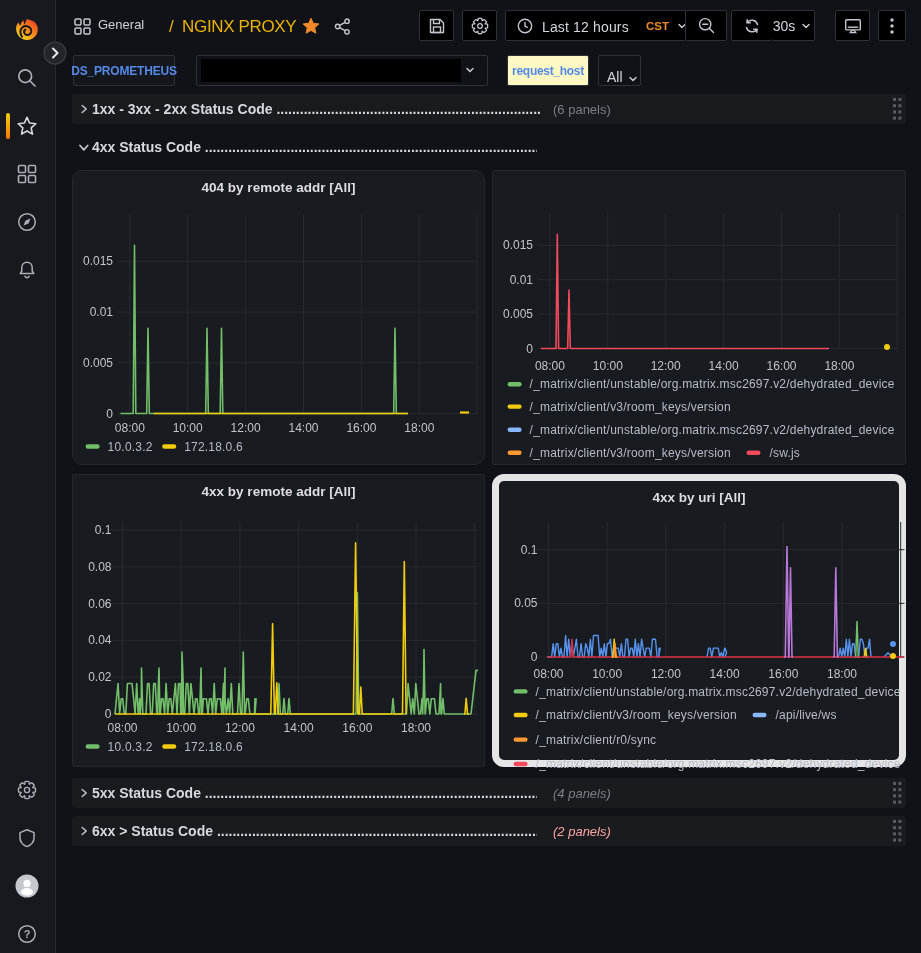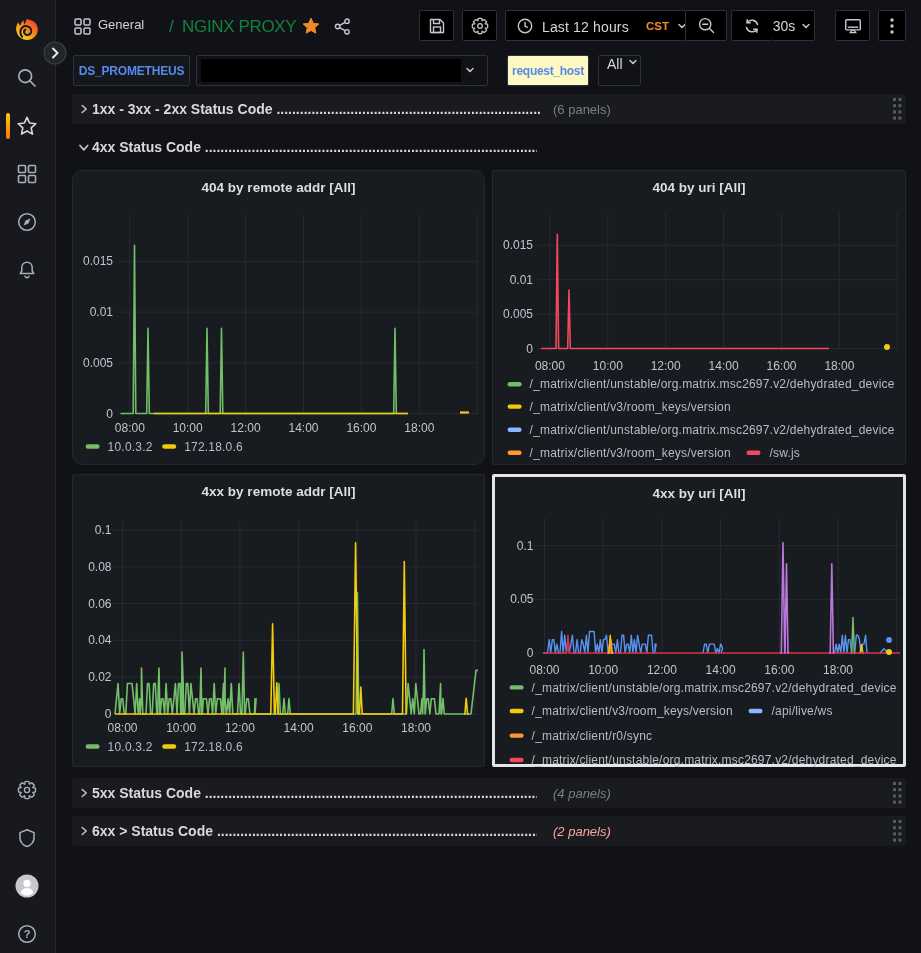--- a/index.html
+++ b/index.html
@@ -67,21 +67,21 @@
 </svg>
 <svg class="abs" style="left:74px;top:18px" width="17" height="17" viewBox="0 0 17 17">
 <g fill="none" stroke="#c5c6ce" stroke-width="1.5">
 <rect x="1" y="1" width="6" height="6" rx="1.2"></rect>
       <rect x="10" y="1" width="6" height="6" rx="1.2"></rect>
 <rect x="1" y="10" width="6" height="6" rx="1.2"></rect>
       <rect x="10" y="10" width="6" height="6" rx="1.2"></rect>
 </g>
   </svg>
 <div class="abs" style="left:98px;top:17px;font-size:13px;color:#d2d3da;letter-spacing:0px">General</div>
-<div class="abs" style="left:169px;top:17px;font-size:17px;color:#15803d;letter-spacing:-0.35px">/&nbsp; NGINX PROXY</div>
+<div class="abs" style="left:169px;top:17px;font-size:17px;color:#eab308;letter-spacing:-0.35px">/&nbsp; NGINX PROXY</div>
 <svg class="abs" style="left:302px;top:17px" width="18" height="18" viewBox="0 0 18 18">
 <path d="M9.00 1.20 L11.29 6.34 L16.89 6.94 L12.71 10.71 L13.88 16.21 L9.00 13.40 L4.12 16.21 L5.29 10.71 L1.11 6.94 L6.71 6.34 Z" fill="#f08a29" stroke="#f08a29" stroke-width="1" stroke-linejoin="round"></path>
 </svg>
 <svg class="abs" style="left:334px;top:18px" width="17" height="17" viewBox="0 0 17 17">
 <g stroke="#c5c6ce" stroke-width="1.4" fill="none">
 <circle cx="13" cy="3.2" r="2.2"></circle>
       <circle cx="3.6" cy="8.5" r="2.2"></circle>
       <circle cx="13" cy="13.8" r="2.2"></circle>
 <path d="M5.6 7.4 L11 4.3 M5.6 9.6 L11 12.7"></path>
 </g>
@@ -148,32 +148,32 @@
   </div>
 <div class="btn" style="left:878px;top:10px;width:28px;height:31px">
 <svg width="4" height="16" viewBox="0 0 4 16">
       <g fill="#c5c6ce">
 <circle cx="2" cy="2" r="1.7"></circle>
         <circle cx="2" cy="8" r="1.7"></circle>
         <circle cx="2" cy="14" r="1.7"></circle>
 </g>
     </svg>
   </div>
-<div class="abs" style="left:73px;top:55px;width:117px;height:31px;background:#15171c;border:1px solid #2e3136;border-radius:2px;box-sizing:border-box;display:flex;align-items:center;justify-content:center">
+<div class="abs" style="left:73px;top:55px;width:102px;height:31px;background:#15171c;border:1px solid #2e3136;border-radius:2px;box-sizing:border-box;display:flex;align-items:center;justify-content:center">
 <span style="font-size:12px;font-weight:bold;color:#548ae8;letter-spacing:-0.2px">DS_PROMETHEUS</span>
   </div>
 <div class="abs" style="left:196px;top:55px;width:292px;height:31px;background:#111217;border:1px solid #2e3136;border-radius:2px;box-sizing:border-box"></div>
 <div class="abs" style="left:201px;top:59px;width:260px;height:23px;background:#000"></div>
 <svg class="abs" style="left:464px;top:64px" width="12" height="12" viewBox="0 0 12 12">
     <path d="M3 4.5 L6 7.5 L9 4.5" fill="none" stroke="#c5c6ce" stroke-width="1.5" stroke-linecap="round" stroke-linejoin="round"></path>
   </svg>
 <div class="abs" style="left:507px;top:55px;width:82px;height:31px;background:#fef9c3;border:1px solid #2e3136;border-radius:2px;box-sizing:border-box;display:flex;align-items:center;justify-content:center">
 <span style="font-size:12px;font-weight:bold;color:#548ae8;letter-spacing:-0.3px">request_host</span>
   </div>
-<div class="abs" style="left:598px;top:55px;width:43px;height:31px;background:#111217;border:1px solid #2e3136;border-radius:2px;box-sizing:border-box;display:flex;align-items:flex-start">
+<div class="abs" style="left:598px;top:55px;width:43px;height:31px;background:#111217;border:1px solid #2e3136;border-radius:2px;box-sizing:border-box;display:flex;align-items:flex-end">
 <span style="font-size:14px;color:#d5d6dc;margin-left:8px">All</span>
 <svg style="margin-left:4px" width="12" height="12" viewBox="0 0 12 12">
       <path d="M3 4.5 L6 7.5 L9 4.5" fill="none" stroke="#c5c6ce" stroke-width="1.5" stroke-linecap="round" stroke-linejoin="round"></path>
     </svg>
 </div>
 <div class="abs" style="left:72px;top:94px;width:834px;height:30px;background:#191b1f;border-radius:2px"></div>
 <svg class="abs" style="left:79px;top:104px" width="10" height="10" viewBox="0 0 10 10">
     <path d="M3.2 1.5 L7.2 5 L3.2 8.5" fill="none" stroke="#c0c1c9" stroke-width="1.6" stroke-linecap="round" stroke-linejoin="round"></path>
   </svg>
 <div class="abs" style="left:92px;top:101px;width:448px;overflow:hidden;white-space:nowrap;font-size:14px;font-weight:bold;color:#d8d9df">1xx - 3xx - 2xx Status Code ....................................................................................................</div>
@@ -251,21 +251,20 @@
       <polyline points="47.5,242.5 60.2,242.5 61.5,74.2 62.8,242.5 73.7,242.5 75.0,157.3 76.3,242.5 132.7,242.5 134.0,157.3 135.3,242.5 147.2,242.5 148.5,157.3 149.8,242.5 320.7,242.5 322.0,157.3 323.3,242.5 335.0,242.5" fill="none" stroke="#73BF69" stroke-width="1.6" stroke-linejoin="round"></polyline>
       <polyline points="80.8,242.5 335.0,242.5" fill="none" stroke="#f2cc0c" stroke-width="1.6" stroke-linejoin="round"></polyline>
       <polyline points="387.0,241.5 396.0,241.5" fill="none" stroke="#f2cc0c" stroke-width="2.2" stroke-linejoin="round"></polyline>
       <rect x="12.6" y="273.3" width="14" height="4.4" rx="2.2" fill="#73BF69"></rect>
       <text x="34.6" y="279.7" font-size="12" fill="#b6bdc9" letter-spacing="0.2" font-family="Liberation Sans">10.0.3.2</text>
       <rect x="89.2" y="273.3" width="14" height="4.4" rx="2.2" fill="#f2cc0c"></rect>
       <text x="111.2" y="279.7" font-size="12" fill="#b6bdc9" letter-spacing="0.2" font-family="Liberation Sans">172.18.0.6</text>
     </svg>
   </div>
 <div class="abs" style="left:492px;top:170px;width:414px;height:295px;background:#181b1f;border:1px solid #25272d;border-radius:2px;box-sizing:border-box">
-    <div style="position:absolute;left:0;top:9px;width:100%;text-align:center;font-size:13.5px;font-weight:bold;color:#dcdde2">404 by uri [All]</div>
     <svg style="position:absolute;left:0;top:0" width="412" height="293" viewBox="0 0 412 293">
       <line x1="44.9" y1="177.5" x2="405" y2="177.5" stroke="#272a31" stroke-width="1"></line>
       <line x1="44.9" y1="143.1" x2="405" y2="143.1" stroke="#272a31" stroke-width="1"></line>
       <line x1="44.9" y1="108.7" x2="405" y2="108.7" stroke="#272a31" stroke-width="1"></line>
       <line x1="44.9" y1="74.3" x2="405" y2="74.3" stroke="#272a31" stroke-width="1"></line>
       <line x1="56.9" y1="42" x2="56.9" y2="177.5" stroke="#272a31" stroke-width="1"></line>
       <line x1="114.8" y1="42" x2="114.8" y2="177.5" stroke="#272a31" stroke-width="1"></line>
       <line x1="172.7" y1="42" x2="172.7" y2="177.5" stroke="#272a31" stroke-width="1"></line>
       <line x1="230.6" y1="42" x2="230.6" y2="177.5" stroke="#272a31" stroke-width="1"></line>
       <line x1="288.5" y1="42" x2="288.5" y2="177.5" stroke="#272a31" stroke-width="1"></line>
@@ -325,21 +324,21 @@
       <text x="343.0" y="257" font-size="12" fill="#c3c4cc" text-anchor="middle" font-family="Liberation Sans">18:00</text>
       <polyline points="42.0,239.0 43.5,223.7 45.1,208.5 46.6,239.0 48.2,223.7 49.7,223.7 51.3,239.0 52.8,239.0 54.4,208.5 59.0,208.5 60.6,223.7 62.1,239.0 63.7,208.5 65.2,239.0 66.8,223.7 67.2,239.0 68.3,223.7 68.5,193.0 69.8,239.0 69.9,239.0 73.0,239.0 74.5,208.5 76.1,208.5 77.6,239.0 79.2,239.0 80.7,208.5 82.3,208.5 83.8,239.0 84.7,239.0 85.4,208.5 86.0,193.0 86.9,239.0 87.3,239.0 88.5,223.7 90.0,223.7 91.6,239.0 93.1,208.5 94.7,239.0 96.2,223.7 97.8,223.7 99.3,239.0 100.9,223.7 102.4,208.5 104.0,239.0 105.5,208.5 107.1,208.5 107.7,239.0 108.6,239.0 109.0,177.0 110.2,208.5 110.3,239.0 111.7,239.0 113.3,208.5 114.8,208.5 116.4,239.0 117.9,208.5 119.5,223.7 121.0,239.0 122.6,223.7 124.1,223.7 125.7,239.0 126.7,239.0 128.0,193.0 128.8,239.0 129.3,239.0 130.3,223.7 133.4,223.7 135.0,239.0 136.5,223.7 138.1,223.7 139.6,239.0 141.2,208.5 142.7,239.0 144.3,223.7 145.8,223.7 147.4,223.7 148.9,239.0 150.5,208.5 150.7,239.0 152.0,193.0 152.1,223.7 153.3,239.0 153.6,239.0 155.2,223.7 156.7,239.0 158.3,208.5 159.8,239.0 164.5,239.0 166.0,208.5 167.6,239.0 169.0,239.0 170.3,177.0 171.6,239.0 172.2,239.0 173.8,223.7 175.3,223.7 176.9,239.0 181.5,239.0 182.0,223.7 182.0,239.0 183.1,223.7 182.0,239.0 203.0,239.0 204.7,239.0 206.0,208.5 207.3,239.0 209.7,239.0 211.0,223.5 212.3,239.0 214.7,239.0 216.0,223.5 217.3,239.0 220.0,239.0 282.0,239.0 283.1,239.0 284.4,117.6 285.7,239.0 287.0,239.0 318.0,239.0 318.7,239.0 320.0,223.5 321.3,239.0 322.0,239.0 333.2,239.0 333.5,239.0 335.1,208.5 336.6,223.7 338.2,239.0 339.7,223.7 341.3,239.0 342.8,208.5 344.4,223.7 345.9,239.0 347.5,239.0 349.0,223.7 349.7,239.0 350.6,208.5 351.0,174.6 352.1,239.0 352.3,239.0 353.7,223.7 355.2,223.7 356.8,239.0 358.3,223.7 361.4,223.7 363.0,239.0 366.0,239.0 366.0,239.0 367.6,208.5 368.0,239.0 368.7,239.0 370.0,223.5 371.3,239.0 380.0,239.0 393.0,239.0 398.0,239.0 403.0,195.4 405.0,195.4" fill="none" stroke="#73BF69" stroke-width="1.6" stroke-linejoin="round"></polyline>
       <polyline points="42.0,239.0 197.8,239.0 199.6,148.8 201.4,239.0 202.3,239.0 203.8,207.7 205.3,239.0 280.4,239.0 282.6,67.9 284.8,239.0 286.4,239.0 287.8,212.0 289.2,239.0 329.5,239.0 331.3,86.6 333.1,239.0 333.5,239.0" fill="none" stroke="#f2cc0c" stroke-width="1.6" stroke-linejoin="round"></polyline>
       <polyline points="391.0,239.0 391.9,239.0 393.2,223.4 394.5,239.0 396.0,239.0" fill="none" stroke="#f2cc0c" stroke-width="1.6" stroke-linejoin="round"></polyline>
       <rect x="12.6" y="269.3" width="14" height="4.4" rx="2.2" fill="#73BF69"></rect>
       <text x="34.6" y="275.7" font-size="12" fill="#b6bdc9" letter-spacing="0.2" font-family="Liberation Sans">10.0.3.2</text>
       <rect x="89.2" y="269.3" width="14" height="4.4" rx="2.2" fill="#f2cc0c"></rect>
       <text x="111.2" y="275.7" font-size="12" fill="#b6bdc9" letter-spacing="0.2" font-family="Liberation Sans">172.18.0.6</text>
     </svg>
   </div>
-<div class="abs" style="left:492px;top:474px;width:414px;height:293px;background:#181b1f;border:3px solid #e5e5e5;border-radius:2px;box-sizing:border-box">
+<div class="abs" style="left:492px;top:474px;width:414px;height:293px;background:#181b1f;border:7px solid #e5e5e5;border-radius:12px;box-sizing:border-box">
     <div style="position:absolute;left:0;top:9px;width:100%;text-align:center;font-size:13.5px;font-weight:bold;color:#dcdde2">4xx by uri [All]</div>
     <svg style="position:absolute;left:0;top:0" width="412" height="291" viewBox="0 0 412 291">
       <line x1="37.5" y1="176.0" x2="405.5" y2="176.0" stroke="#272a31" stroke-width="1"></line>
       <line x1="37.5" y1="122.3" x2="405.5" y2="122.3" stroke="#272a31" stroke-width="1"></line>
       <line x1="37.5" y1="68.7" x2="405.5" y2="68.7" stroke="#272a31" stroke-width="1"></line>
       <line x1="49.5" y1="41" x2="49.5" y2="176.0" stroke="#272a31" stroke-width="1"></line>
       <line x1="108.2" y1="41" x2="108.2" y2="176.0" stroke="#272a31" stroke-width="1"></line>
       <line x1="166.9" y1="41" x2="166.9" y2="176.0" stroke="#272a31" stroke-width="1"></line>
       <line x1="225.6" y1="41" x2="225.6" y2="176.0" stroke="#272a31" stroke-width="1"></line>
       <line x1="284.3" y1="41" x2="284.3" y2="176.0" stroke="#272a31" stroke-width="1"></line>

